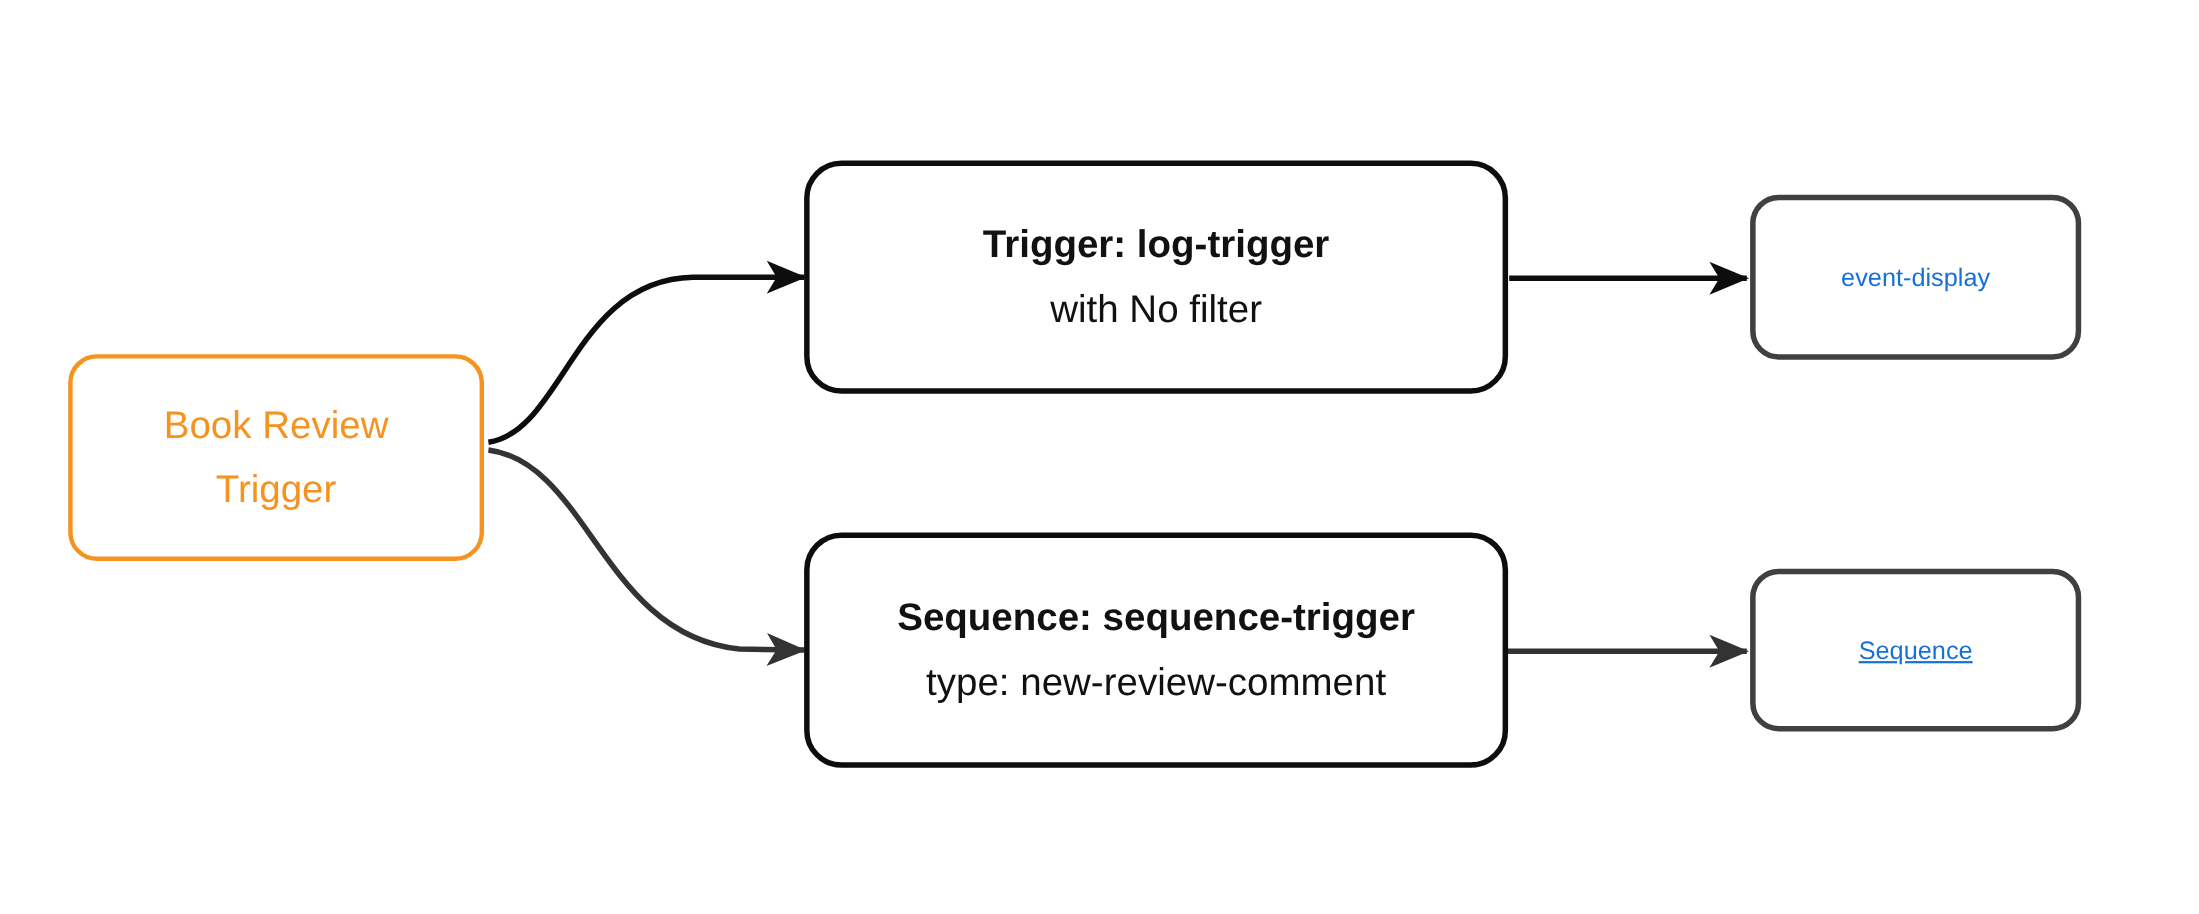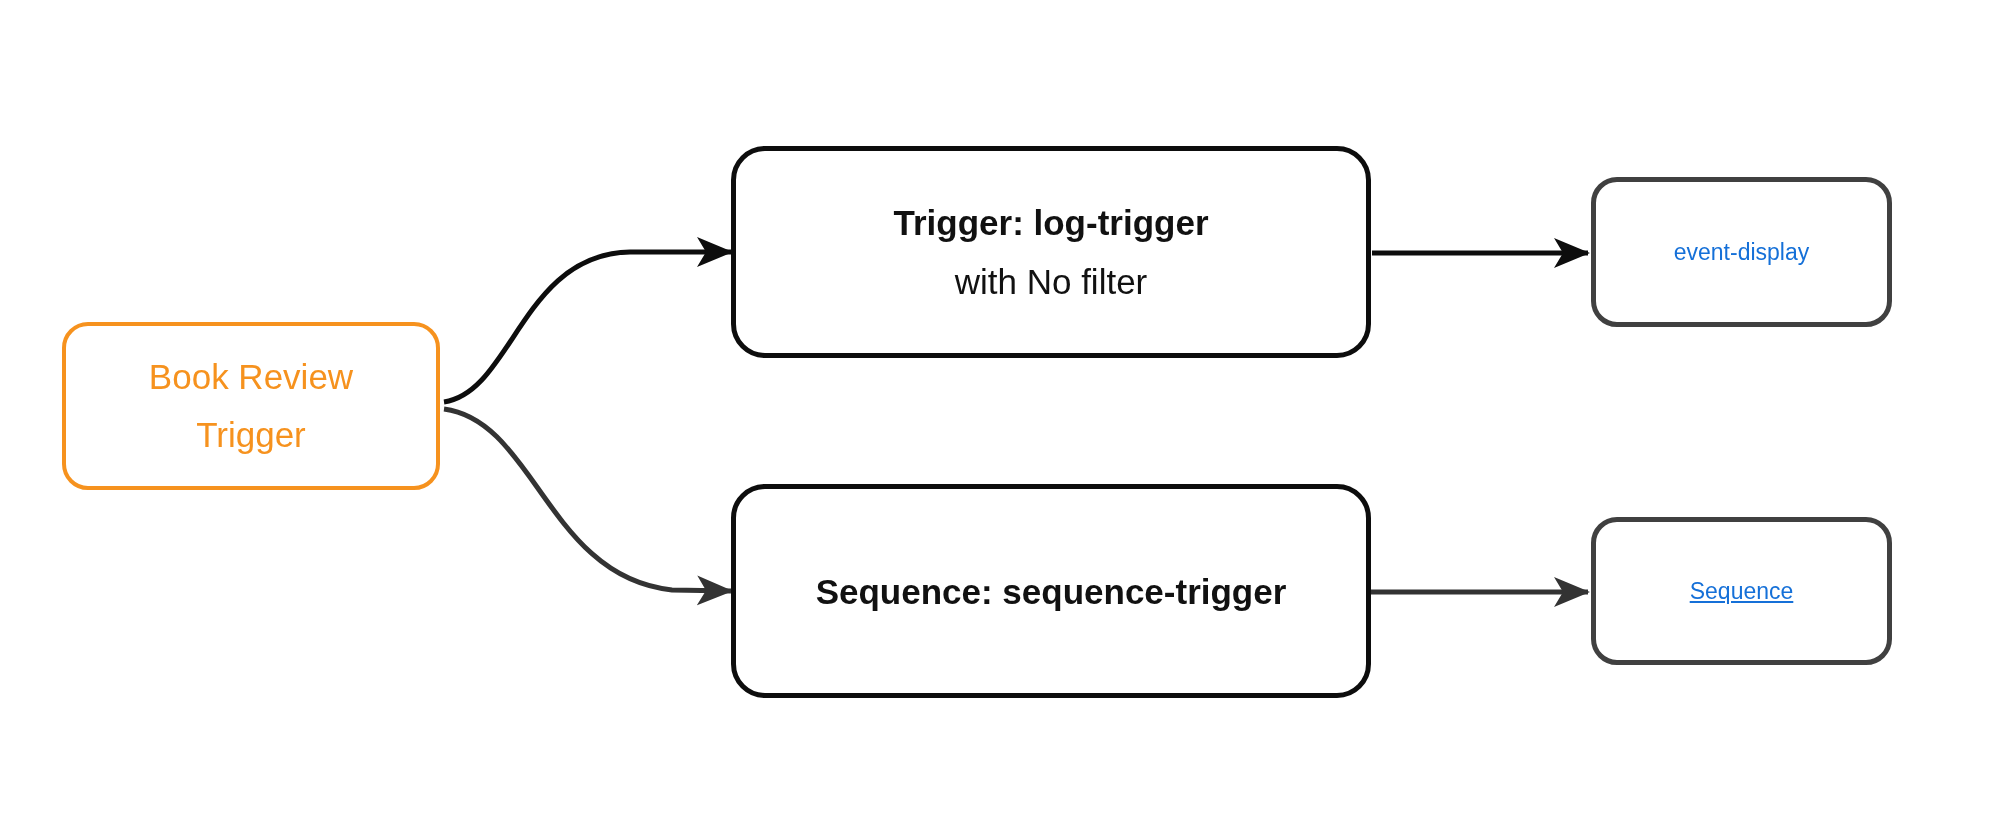--- a/index.html
+++ b/index.html
@@ -30,21 +30,21 @@
     display: flex;
     flex-direction: column;
     justify-content: center;
     align-items: center;
     text-align: center;
   }
   .node-broker {
     left: 62px;
     top: 322px;
     width: 378px;
-    height: 168px;
+    height: 188px;
     border: 4px solid #F6921E;
     border-radius: 26px;
     color: #F6921E;
     font-size: 35px;
     line-height: 58px;
     font-weight: 400;
   }
   .node-trigger {
     left: 731px;
     width: 640px;
@@ -117,20 +117,21 @@
     <div>Trigger</div>
   </div>
 
   <div class="node node-trigger node-trigger-top">
     <div class="trigger-title">Trigger: log-trigger</div>
     <div class="trigger-subtitle">with No filter</div>
   </div>
 
   <div class="node node-trigger node-trigger-bottom">
     <div class="trigger-title">Sequence: sequence-trigger</div>
+    <div class="trigger-subtitle">type: new-review-comment</div>
   </div>
 
   <div class="node node-target node-target-top">
     <div>event-display</div>
   </div>
 
   <div class="node node-target node-target-bottom">
     <div>Sequence</div>
   </div>
 

